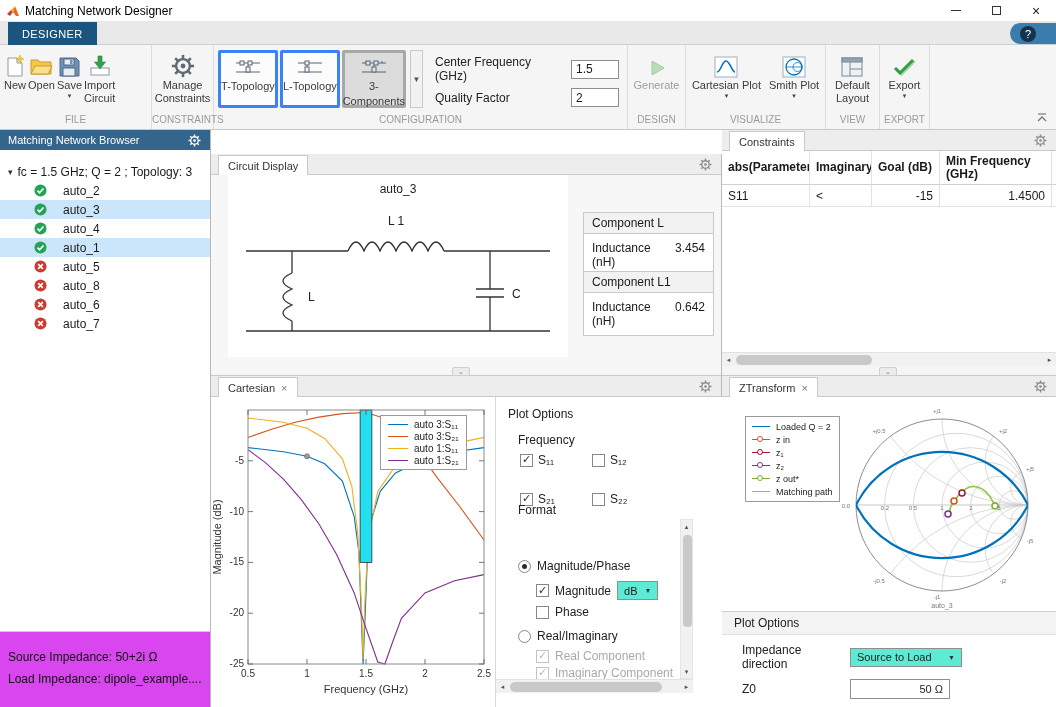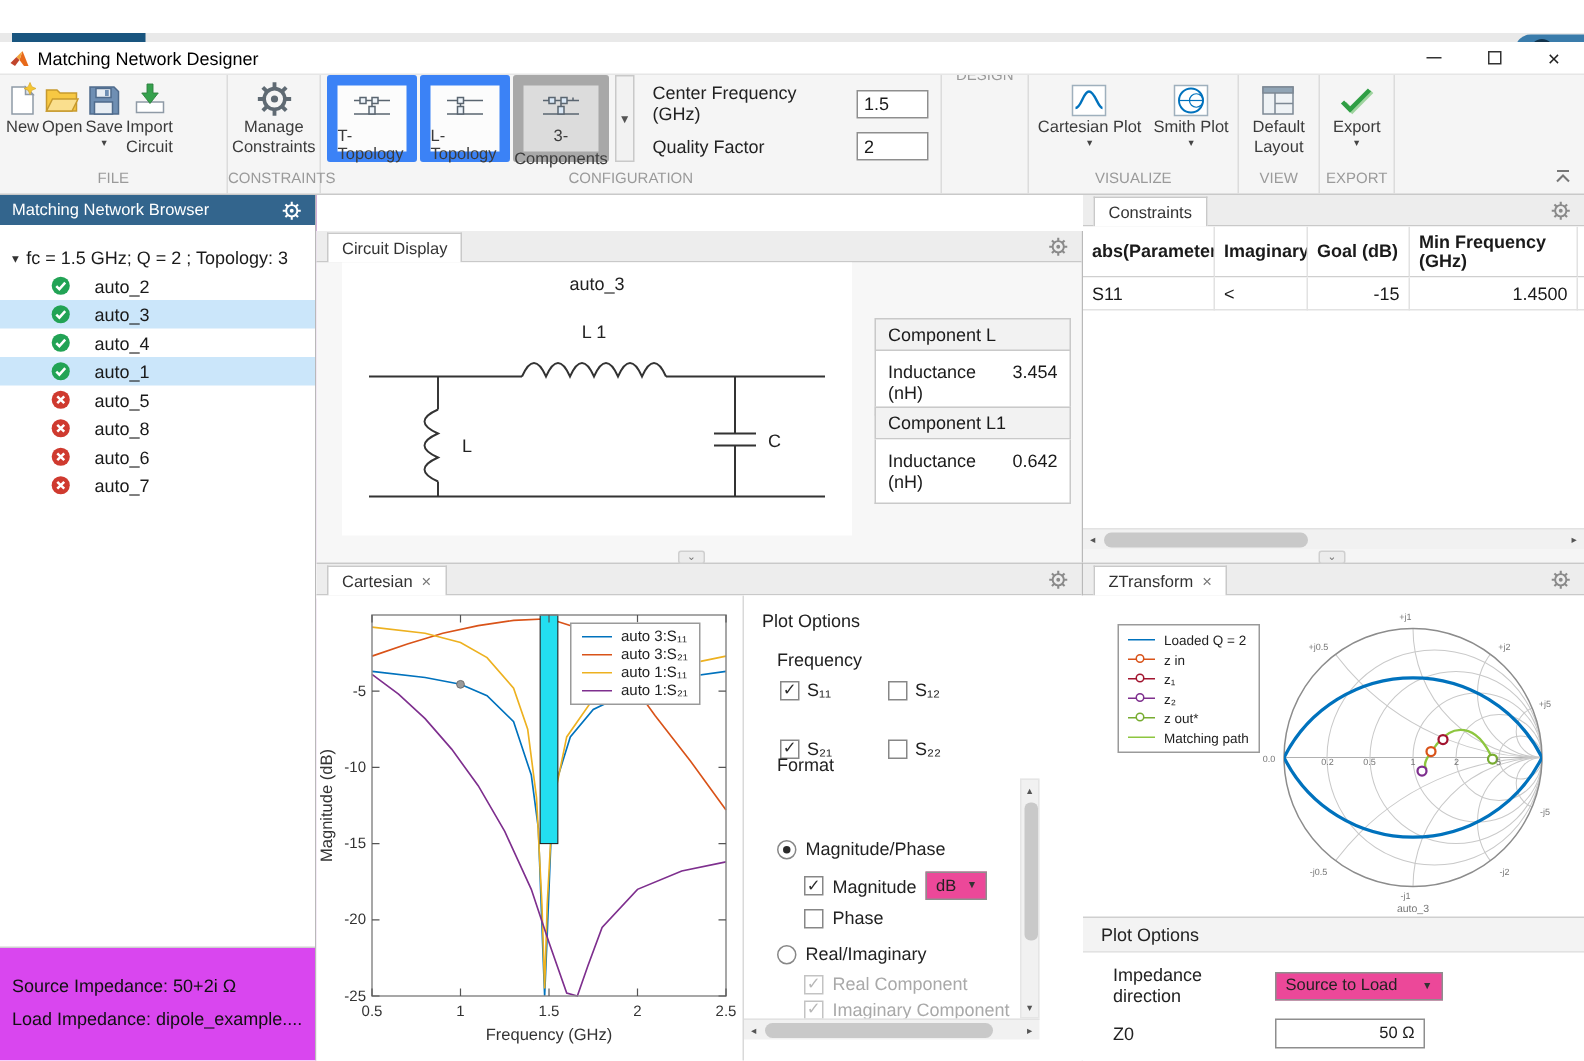--- a/index.html
+++ b/index.html
@@ -1,20 +1,20 @@
 <!DOCTYPE html>
 <html><head>
 <meta charset="utf-8">
 <style>
 * { margin:0; padding:0; box-sizing:border-box; }
 html,body { width:1056px; height:707px; }
 body { font-family:"Liberation Sans",sans-serif; font-size:12px; color:#1a1a1a; background:#fff; position:relative; overflow:hidden; }
 
 
-.titlebar { position:absolute; left:0; top:0; width:1056px; height:22px; background:#fff; border-bottom:1px solid #e6e6e6; display:flex; align-items:center; z-index:5;margin-top:28px;}
+.titlebar { position:absolute; left:0; top:0; width:1056px; height:22px; background:#fff; border-bottom:1px solid #e6e6e6; display:flex; align-items:center; z-index:5;}
 .titlebar .logo { width:14px; height:14px; margin:0 5px 0 6px; }
 .titlebar .title { font-size:12px; color:#000; }
 .win-controls { margin-left:auto; display:flex; height:100%; }
 .win-btn { width:40px; height:100%; display:flex; align-items:center; justify-content:center; color:#222; font-size:14px; }
 .win-btn .bar { width:10px; height:1px; background:#333; }
 .win-btn .box { width:9px; height:9px; border:1px solid #333; }
 
 
 .ribbontabs { position:absolute; left:0; top:22px; width:1056px; height:23px; background:#e9e9e9; border-bottom:1px solid #d0d0d0; z-index:4;}
 .designer-tab { position:absolute; left:8px; top:0; height:23px; padding:0 14px; background:#19557f; color:#fff; font-size:11px; letter-spacing:.4px; display:flex; align-items:center; }
@@ -24,21 +24,21 @@
 
 .ribbon { position:absolute; left:0; top:45px; width:1056px; height:85px; background:#f5f5f5; border-bottom:1px solid #c9c9c9; display:flex; z-index:3;}
 .sec { position:relative; height:100%; border-right:1px solid #dcdcdc; display:flex; flex-direction:column; flex:0 0 auto; }
 .sec.filler { flex:1 1 auto; border-right:none; }
 .sec-items { flex:1; display:flex; align-items:flex-start; padding:5px 4px 0 4px; gap:2px; }
 .sec-label { height:15px; text-align:center; font-size:10px; color:#9a9a9a; }
 .rbtn { display:flex; flex-direction:column; align-items:center; gap:1px; padding-top:2px; font-size:11px; color:#3b3b3b; text-align:center; line-height:12px; }
 .rbtn .ricon { height:26px; display:flex; align-items:flex-end; }
 .rbtn .rcaret { font-size:7px; color:#444; line-height:7px; }
 .rbtn.disabled span { color:#9e9e9e; }
-.topo { width:64px; height:58px; border:7px solid #3b82f6; background:#fcfcfc; border-radius:2px; display:flex; flex-direction:column; align-items:center; padding-top:6px; gap:3px; font-size:11px; color:#3b3b3b; line-height:12px; }
+.topo { width:64px; height:58px; border:3px solid #3b82f6; background:#fcfcfc; border-radius:2px; display:flex; flex-direction:column; align-items:center; padding-top:6px; gap:3px; font-size:11px; color:#3b3b3b; line-height:12px; }
 .topo.selected { background:#dcdcdc; border-color:#a8a8a8; }
 .gal-arrow { width:14px; height:58px; border:1px solid #c9c9c9; background:#f2f2f2; display:flex; align-items:center; justify-content:center; font-size:8px; color:#555; margin-left:2px; }
 .cfg { display:flex; flex-direction:column; gap:5px; padding:5px 4px 0 10px; }
 .cfg-row { display:flex; align-items:center; gap:6px; }
 .cfg-row .flabel { font-size:12px; color:#222; width:130px; }
 .cfg-input { width:48px; height:19px; border:1px solid #8e8e8e; background:#fff; font-size:12px; padding:0 4px; display:flex; align-items:center; }
 .collapse-ribbon { position:absolute; right:8px; bottom:3px; }
 
 
 .browser { position:absolute; left:0; top:130px; width:211px; height:577px; background:#d946ef; border-right:1px solid #b9b9b9; }
@@ -94,21 +94,21 @@
 .po-abs { position:absolute; font-size:12px; color:#222; }
 .opt-row { position:absolute; display:flex; align-items:center; gap:6px; font-size:12px; color:#222; }
 .opt-row.disabled { color:#a9a9a9; }
 .opt-inline { display:flex; align-items:center; gap:5px; font-size:12px; color:#222;}
 #param-grid { position:absolute; left:24px; top:56px; display:grid; grid-template-columns:72px 72px; row-gap:25px; }
 .cb { width:13px; height:13px; border:1px solid #878787; background:#fff; display:inline-flex; align-items:center; justify-content:center; font-size:11px; color:#2b2b2b; flex:0 0 auto;}
 .cb.checked::after { content:"✓"; margin-top:-1px; }
 .cb.disabled { border-color:#c3c3c3; color:#b8b8b8; }
 .radio { width:13px; height:13px; border:1px solid #878787; border-radius:50%; background:#fff; position:relative; display:inline-block; flex:0 0 auto;}
 .radio.selected::after { content:""; position:absolute; left:3px; top:3px; width:5px; height:5px; border-radius:50%; background:#2b2b2b; }
-.dd { height:19px; border:1px solid #8e8e8e; background:#ec4899; display:inline-flex; align-items:center; gap:7px; padding:0 6px; font-size:11px; color:#222; }
+.dd { height:19px; border:1px solid #8e8e8e; background:#5eead4; display:inline-flex; align-items:center; gap:7px; padding:0 6px; font-size:11px; color:#222; }
 .dd .dcaret { font-size:7px; color:#333; }
 
 
 .zt-content { position:relative; height:311px; background:#fff; }
 #zt-legend { position:absolute; left:23px; top:19px; border:1px solid #9a9a9a; background:#fff; padding:3px 6px; display:flex; flex-direction:column; }
 .zleg-entry { display:flex; align-items:center; gap:6px; font-size:9px; height:13px; color:#222; }
 .zleg-sample { width:18px; position:relative; height:10px; flex:0 0 auto;}
 .zleg-sample .ln { position:absolute; left:0; right:0; top:4px; border-top:1.5px solid; }
 .zleg-sample .mk { position:absolute; left:5px; top:1px; width:6px; height:6px; border-radius:50%; border:1.5px solid; background:#fff; }
 .zt-opts { position:absolute; left:0; top:214px; width:334px; height:97px; border-top:1px solid #cfcfcf; background:#fff; }
@@ -268,20 +268,30 @@
         <div class="cfg-row">
           <span class="flabel">Quality Factor</span>
           <span class="cfg-input">2</span>
         </div>
       </div>
     </div>
     <div class="sec-label">CONFIGURATION</div>
   </div>
 
   <div class="sec" style="width:58px">
+    <div class="sec-items" style="justify-content:center">
+      <div class="rbtn disabled">
+        <span class="ricon">
+            <svg width="20" height="20" viewBox="0 0 20 20">
+              <path d="M5 3 L17 10 L5 17 Z" fill="#b9dcb9" stroke="#a3cba3"></path>
+            </svg>
+          </span>
+        <span>Generate</span>
+      </div>
+    </div>
     <div class="sec-label">DESIGN</div>
   </div>
 
   <div class="sec" style="width:140px">
     <div class="sec-items" style="justify-content:center; gap:8px;">
       <div class="rbtn">
         <span class="ricon">
             <svg width="24" height="22" viewBox="0 0 24 22">
               <rect x="1" y="1" width="22" height="20" fill="#fff" stroke="#9fb0bd"></rect>
               <path d="M3 16 C7 16 8 5 12 5 S18 16 21 16" fill="none" stroke="#0072bd" stroke-width="1.6"></path>

